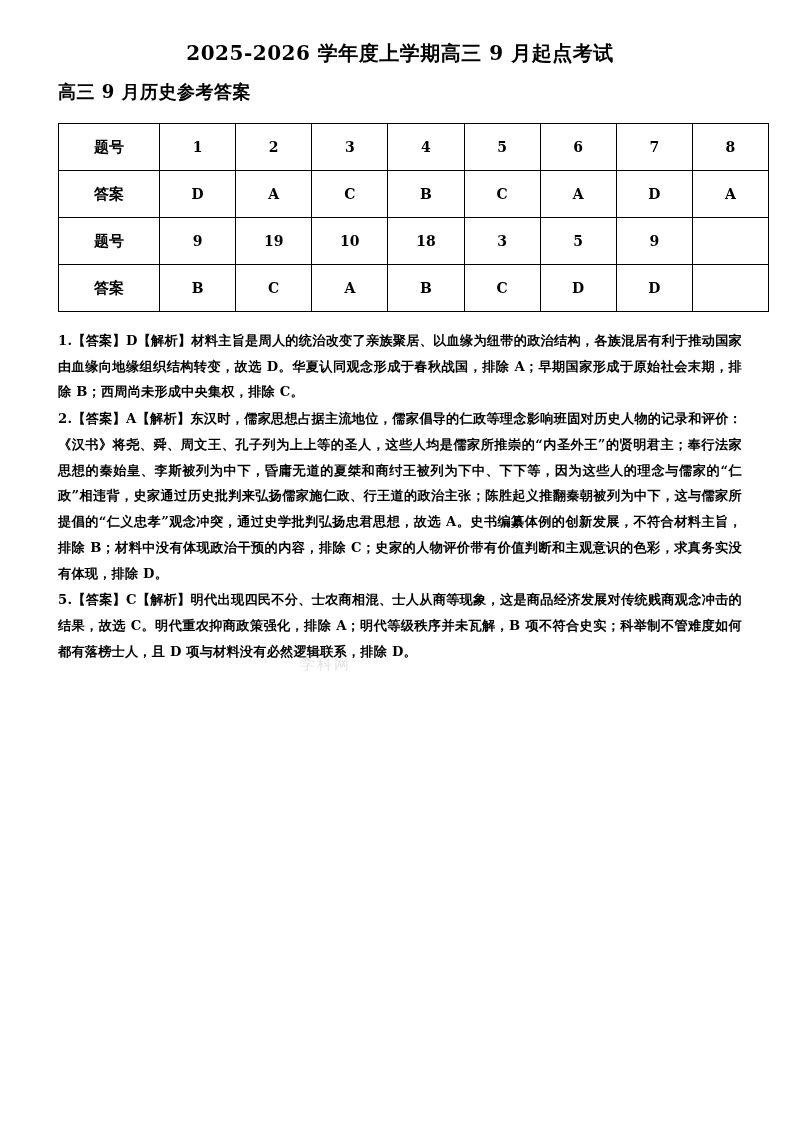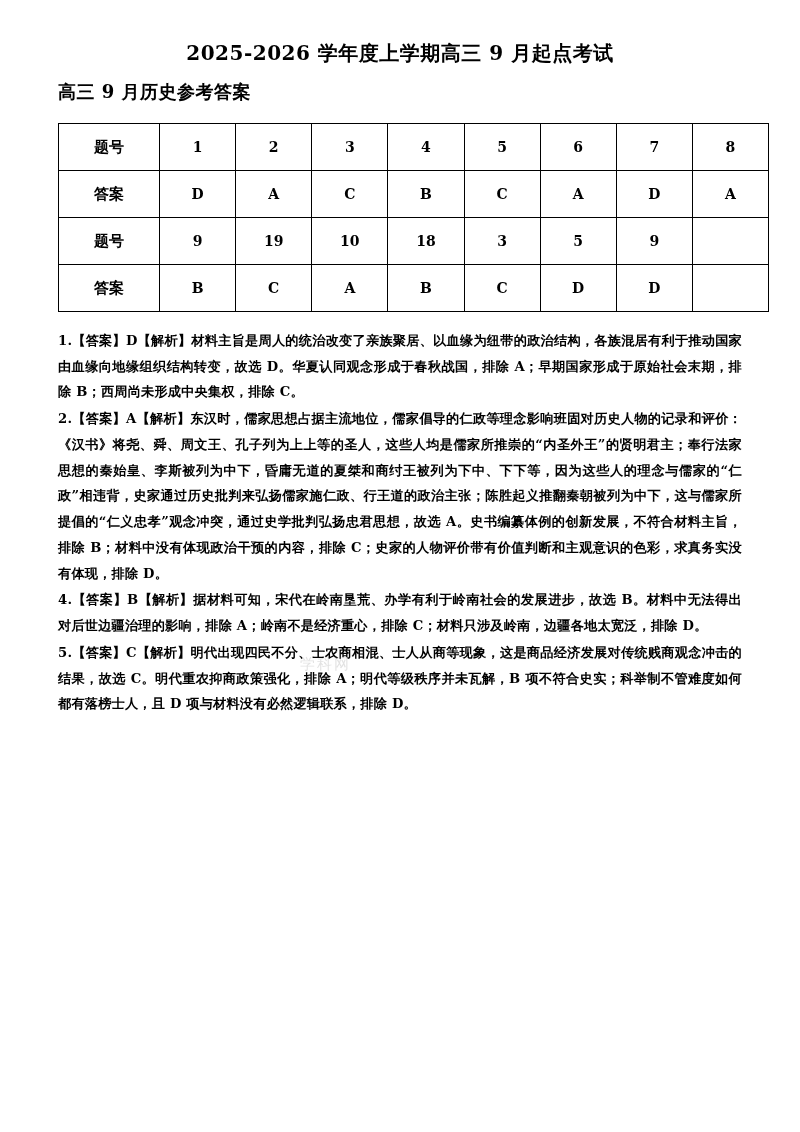--- a/index.html
+++ b/index.html
@@ -147,21 +147,20 @@
         <td>D</td>
         <td>D</td>
         <td class="empty"></td>
       </tr>
     </tbody>
   </table>
 
   <div class="explanations">
     <p class="para">1.【答案】D【解析】材料主旨是周人的统治改变了亲族聚居、以血缘为纽带的政治结构，各族混居有利于推动国家由血缘向地缘组织结构转变，故选 D。华夏认同观念形成于春秋战国，排除 A；早期国家形成于原始社会末期，排除 B；西周尚未形成中央集权，排除 C。</p>
     <p class="para">2.【答案】A【解析】东汉时，儒家思想占据主流地位，儒家倡导的仁政等理念影响班固对历史人物的记录和评价：《汉书》将尧、舜、周文王、孔子列为上上等的圣人，这些人均是儒家所推崇的“内圣外王”的贤明君主；奉行法家思想的秦始皇、李斯被列为中下，昏庸无道的夏桀和商纣王被列为下中、下下等，因为这些人的理念与儒家的“仁政”相违背，史家通过历史批判来弘扬儒家施仁政、行王道的政治主张；陈胜起义推翻秦朝被列为中下，这与儒家所提倡的“仁义忠孝”观念冲突，通过史学批判弘扬忠君思想，故选 A。史书编纂体例的创新发展，不符合材料主旨，排除 B；材料中没有体现政治干预的内容，排除 C；史家的人物评价带有价值判断和主观意识的色彩，求真务实没有体现，排除 D。</p>
-    <p class="para">4.【答案】B【解析】据材料可知，宋代在岭南垦荒、办学有利于岭南社会的发展进步，故选 B。材料中无法得出对后世边疆治理的影响，排除 A；岭南不是经济重心，排除 C；材料只涉及岭南，边疆各地太宽泛，排除 D。</p>
     <p class="para">5.【答案】C【解析】明代出现四民不分、士农商相混、士人从商等现象，这是商品经济发展对传统贱商观念冲击的结果，故选 C。明代重农抑商政策强化，排除 A；明代等级秩序并未瓦解，B 项不符合史实；科举制不管难度如何都有落榜士人，且 D 项与材料没有必然逻辑联系，排除 D。</p>
   </div>
 
   <div class="watermark">
     <div class="wm-text">学科网</div>
   </div>
 
 </div>
 
 </body></html>

